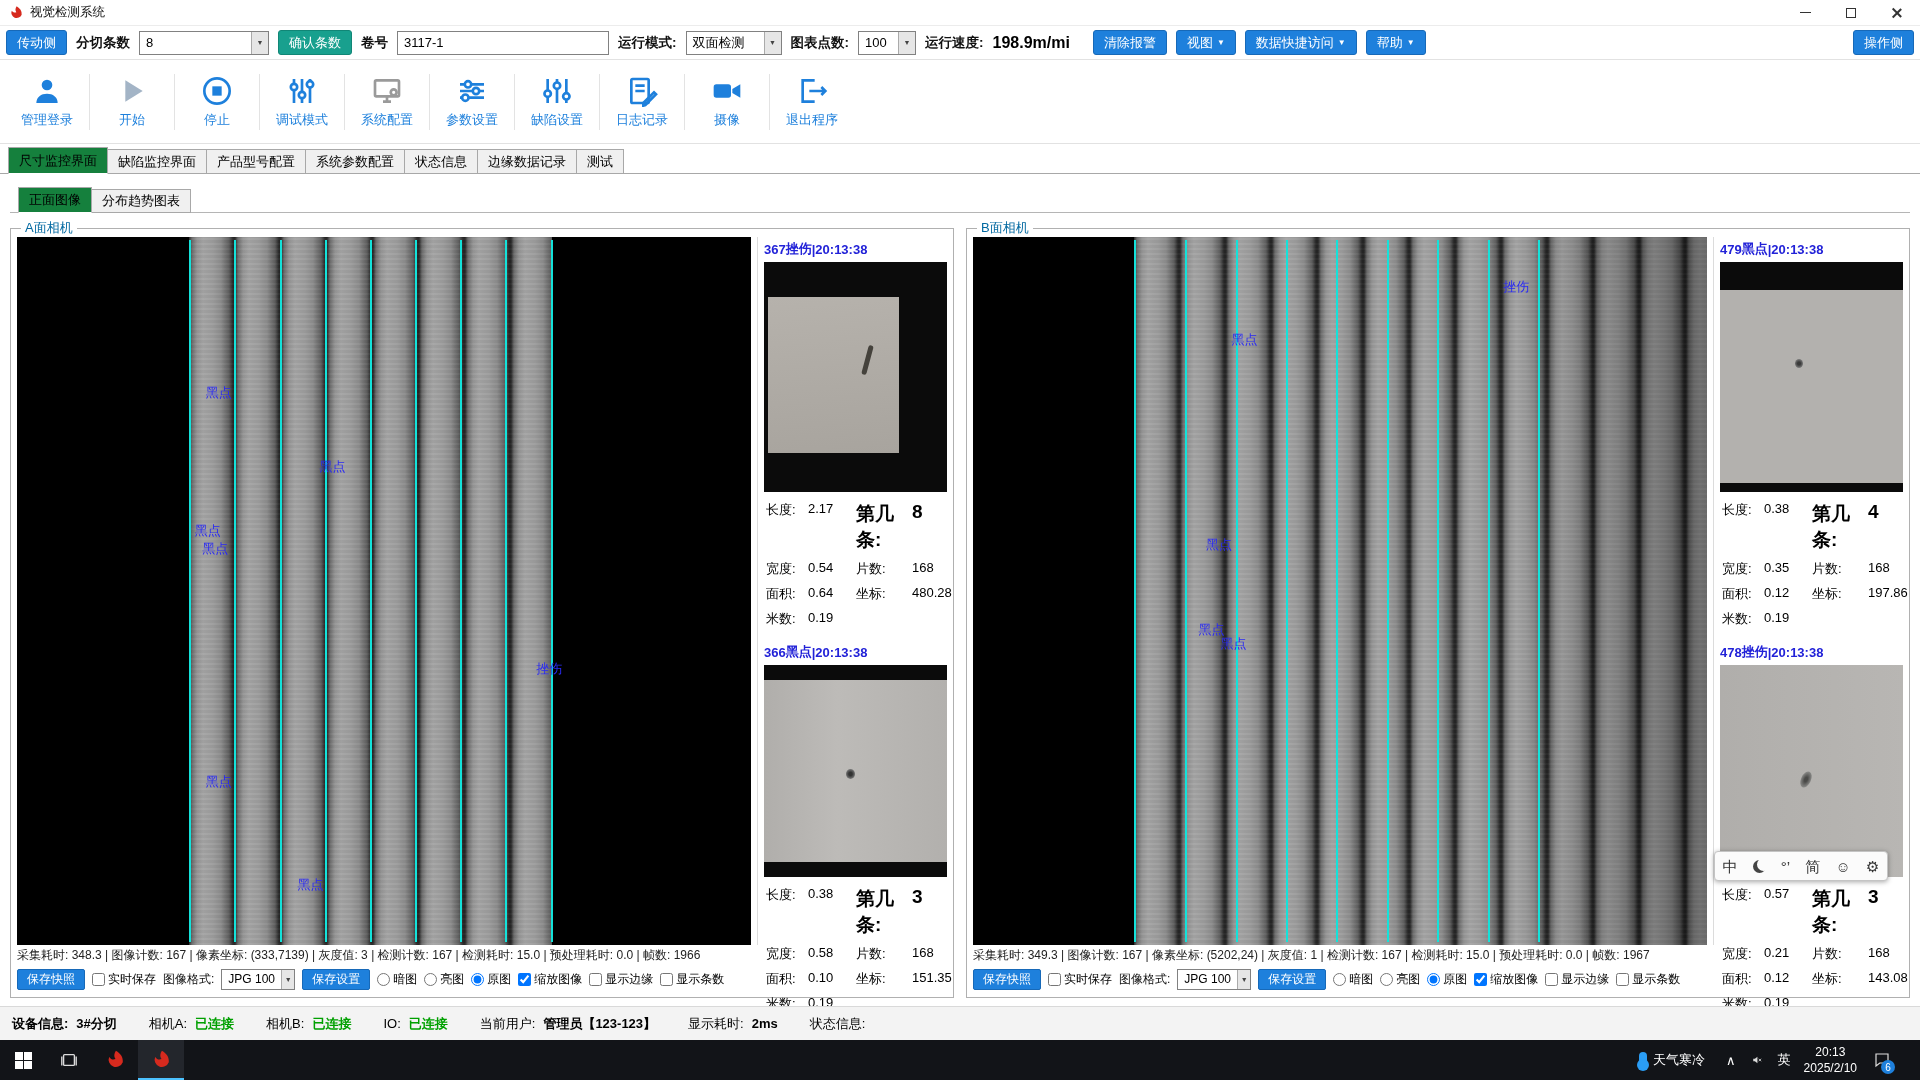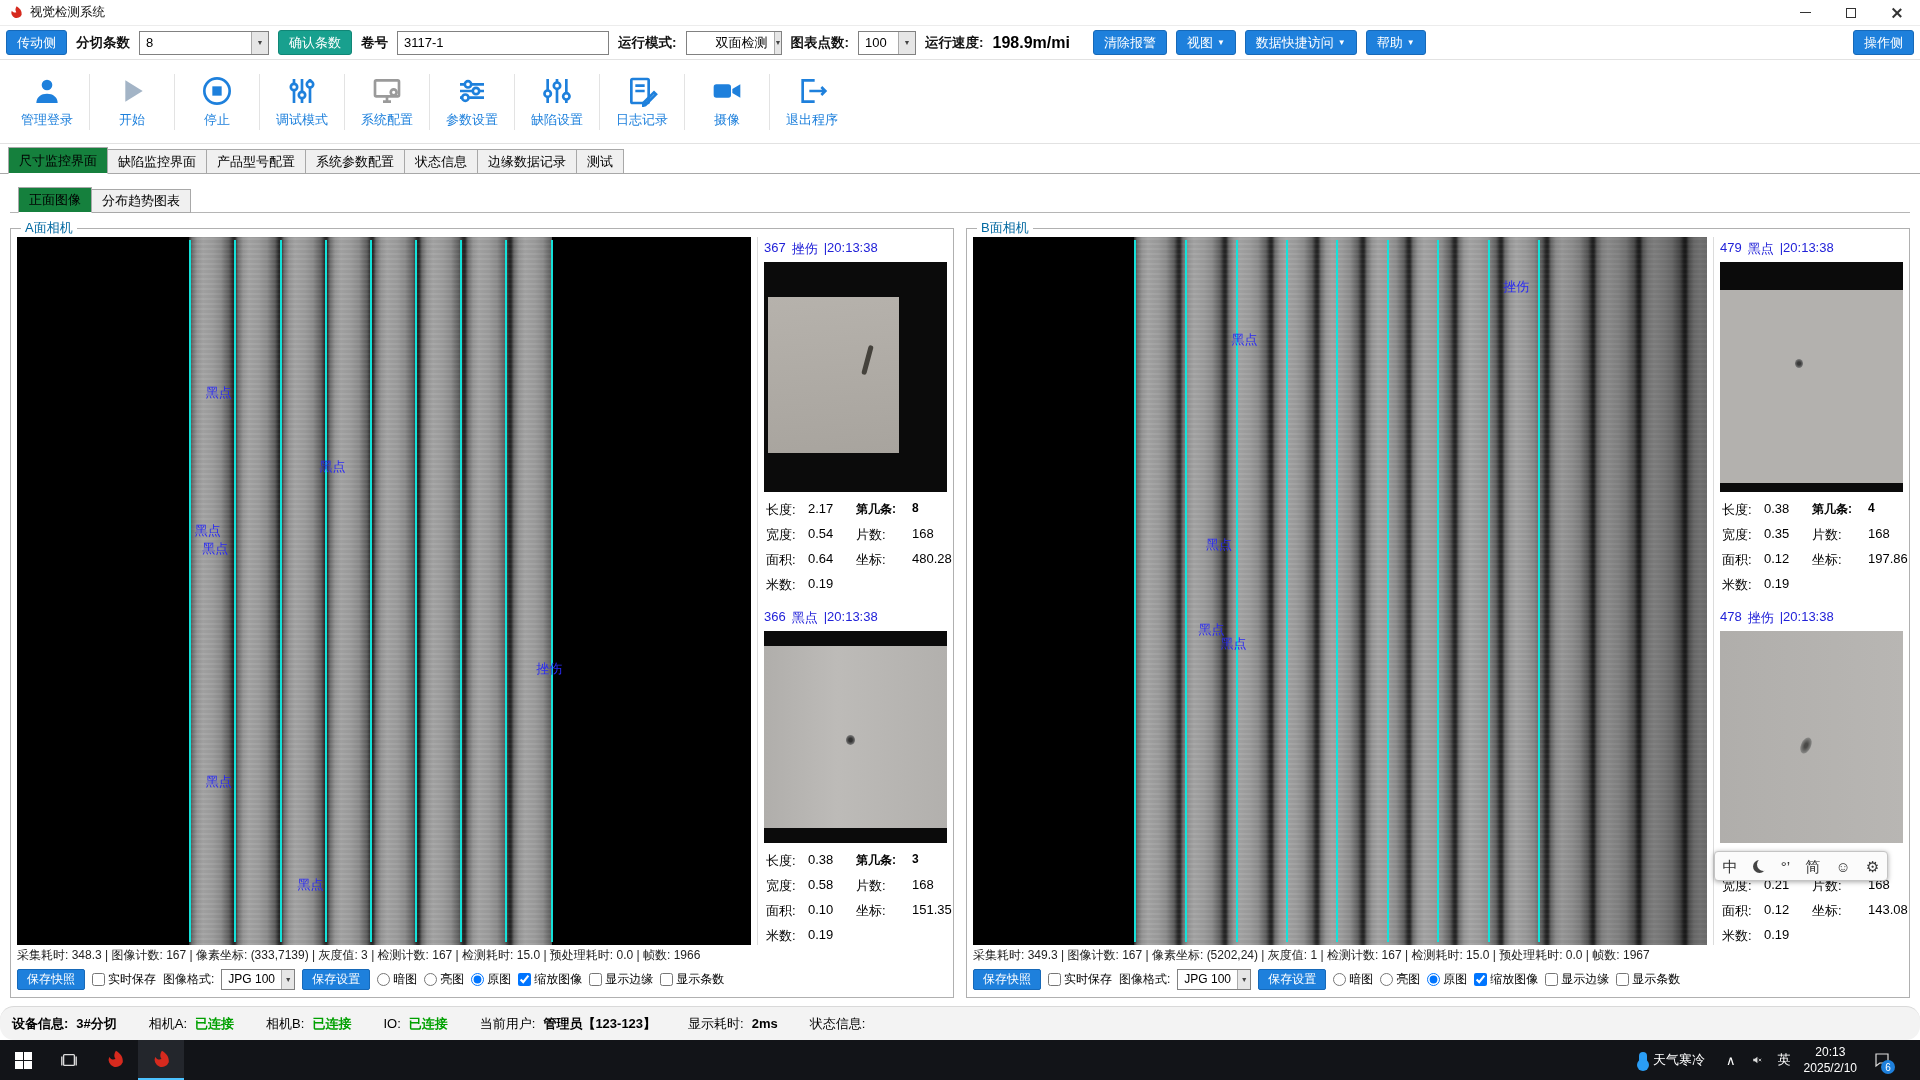--- a/index.html
+++ b/index.html
@@ -24,21 +24,21 @@
   .glyph-close:before { transform:rotate(45deg);} .glyph-close:after{ transform:rotate(-45deg);}
 
   
   .toolbar { height:34px; display:flex; align-items:center; gap:9px; padding:0 6px; border-bottom:1px solid #e2e2e2; flex:0 0 auto; }
   .btn-blue { background:#1e80dc; border:1px solid #1769b8; color:#fff; font-size:13px; height:25px; padding:0 10px; border-radius:3px; display:inline-flex; align-items:center; gap:4px; cursor:pointer; font-family:inherit; white-space:nowrap;}
   .btn-teal { background:#18a08e; border:1px solid #118676; }
   .tb-label { font-size:13.5px; font-weight:700; color:#111; white-space:nowrap; }
   .combo { height:24px; background:#fff; border:1px solid #818181; display:inline-flex; align-items:stretch; font-size:13px; }
   .combo-text { padding:0 6px; display:flex; align-items:center; flex:1; white-space:nowrap; }
   .combo-btn { width:17px; background:#e6e6e6; border-left:1px solid #aaa; display:flex; align-items:center; justify-content:center; font-size:7px; color:#444; }
-  .w-slit { width:130px; } .w-mode { width:96px;padding-left:23px; } .w-points { width:58px; }
+  .w-slit { width:130px; } .w-mode { width:96px; } .w-points { width:58px; }
   .roll-input { width:212px; height:24px; border:1px solid #818181; font-size:13px; padding:0 6px; font-family:inherit; }
   .speed-value { font-size:16px; font-weight:600; white-space:nowrap; }
   .menu-arrow { font-size:8px; }
   .toolbar .spacer { flex:1; }
 
   
   .iconbar { height:84px; display:flex; align-items:center; padding:0 8px; border-bottom:1px solid #e2e2e2; flex:0 0 auto; }
   .ico-item { width:78px; display:flex; flex-direction:column; align-items:center; gap:4px; cursor:pointer; }
   .ico-item svg { width:32px; height:32px; }
   .ico-label { font-size:13px; color:#1e80dc; white-space:nowrap; }
@@ -71,47 +71,47 @@
   .p0 .stripes { left:23.5%; width:49.4%; }
   .p1 .stripes { left:22%; width:78%; }
   .stripe-fade { position:absolute; top:0; bottom:0; right:0; width:26%; background:linear-gradient(90deg, rgba(0,0,0,0) 0%, rgba(0,0,0,0.32) 100%); }
   .cline { position:absolute; top:3px; bottom:3px; width:2px; background:#14e2da; }
   .dlabel { position:absolute; transform:translate(-50%,-50%); color:#2a2af2; font-size:13px; white-space:nowrap; }
 
   
   .cards-col { width:190px; flex:0 0 auto; display:flex; flex-direction:column; border-left:1px solid #dcdcdc; padding-left:6px; }
   .card { display:flex; flex-direction:column; }
   .card + .card { margin-top:12px; }
-  .card-header { display:flex; gap:6px; color:#2222d8; font-size:13px; padding:3px 0 4px; cursor:pointer; }
+  .card-header { display:flex; gap:0; align-items:center; color:#2222d8; font-size:13px; padding:3px 0 4px; cursor:pointer;font-weight:bold; }
   .card-img { position:relative; background:#0b0b0b; overflow:hidden; flex:0 0 auto; }
   .img-h1 { height:230px; } .img-h2 { height:212px; }
   .card-img .patch, .card-img .mark { position:absolute; }
   .img-a1 .patch { left:2%; top:15%; width:72%; height:68%; background:linear-gradient(175deg,#b6b2ac,#a8a49e); }
   .img-a1 .mark { left:55%; top:36%; width:5px; height:30px; background:#45423c; transform:rotate(15deg); border-radius:3px; }
   .img-a2 .patch { left:0; top:7%; width:100%; height:86%; background:linear-gradient(90deg,#b0aeab,#bdbbb8 40%,#b2b0ad); }
   .img-a2 .mark { left:45%; top:49%; width:9px; height:10px; background:radial-gradient(circle,#333 25%,#777 70%,rgba(119,119,119,0)); border-radius:50%; }
   .img-b1 .patch { left:0; top:12%; width:100%; height:84%; background:#b3b1ae; }
   .img-b1 .mark { left:41%; top:42%; width:8px; height:9px; background:radial-gradient(circle,#3a3a3a 25%,#808080 75%,rgba(128,128,128,0)); border-radius:50%; }
   .img-b2 .patch { left:0; top:0; width:100%; height:100%; background:linear-gradient(90deg,#b0aeab,#b8b6b3); }
   .img-b2 .mark { left:44%; top:50%; width:10px; height:17px; background:radial-gradient(ellipse,#4a4a48 20%,#8a8a88 70%,rgba(138,138,136,0)); border-radius:50%; transform:rotate(25deg); }
 
   .card-stats { display:grid; grid-template-columns:42px 48px 56px auto; row-gap:7px; padding:9px 0 0 2px; font-size:13px; }
-  .stat-strong { font-weight:700; font-size:12px; }
+  .stat-strong { font-weight:700; font-size:19px; }
 
   
   .cam-status { height:20px; display:flex; align-items:center; font-size:12px; color:#222; white-space:nowrap; overflow:hidden; margin-top:0; }
   .ctrl-line { height:28px; display:flex; align-items:center; gap:7px; font-size:12px; white-space:nowrap; }
   .btn-sm { height:21px; font-size:12px; padding:0 9px; border-radius:2px; }
   .chk { display:inline-flex; align-items:center; gap:3px; cursor:pointer; }
   .chk input { width:13px; height:13px; margin:0; }
   .combo-sm { width:74px; height:21px; font-size:12px; }
   .ctrl-label { color:#111; }
 
   
-  .statusbar { height:34px; background:#f3f3f3; border-top:1px solid #d9d9d9; display:flex; align-items:center; gap:8px; padding:0 12px; font-size:13px; flex:0 0 auto;border-radius:14px; }
+  .statusbar { height:34px; background:#f3f3f3; border-top:1px solid #d9d9d9; display:flex; align-items:center; gap:8px; padding:0 12px; font-size:13px; flex:0 0 auto; }
   .sb-gap { width:16px; }
   .bold { font-weight:700; }
   .green { color:#00a000; font-weight:700; }
 
   
   .taskbar { height:40px; background:#121418; display:flex; align-items:stretch; color:#fff; flex:0 0 auto; }
   .tb-icon { width:46px; display:flex; align-items:center; justify-content:center; cursor:pointer; }
   .tb-icon.active { background:#23262c; box-shadow:inset 0 -2px 0 #4cc2ff; }
   .tb-right { margin-left:auto; display:flex; align-items:center; gap:10px; padding-right:8px; }
   .tray-weather { display:flex; align-items:center; gap:6px; font-size:13px; padding:0 8px; height:100%; cursor:pointer;}

